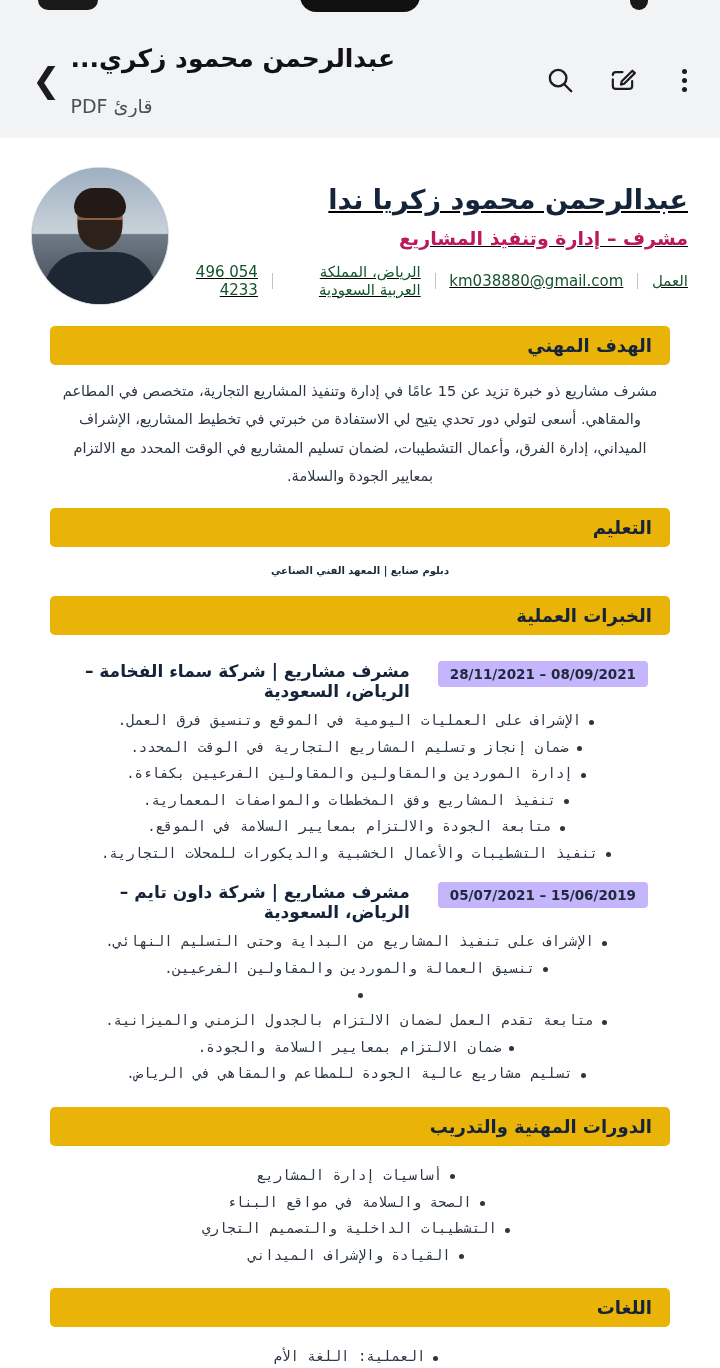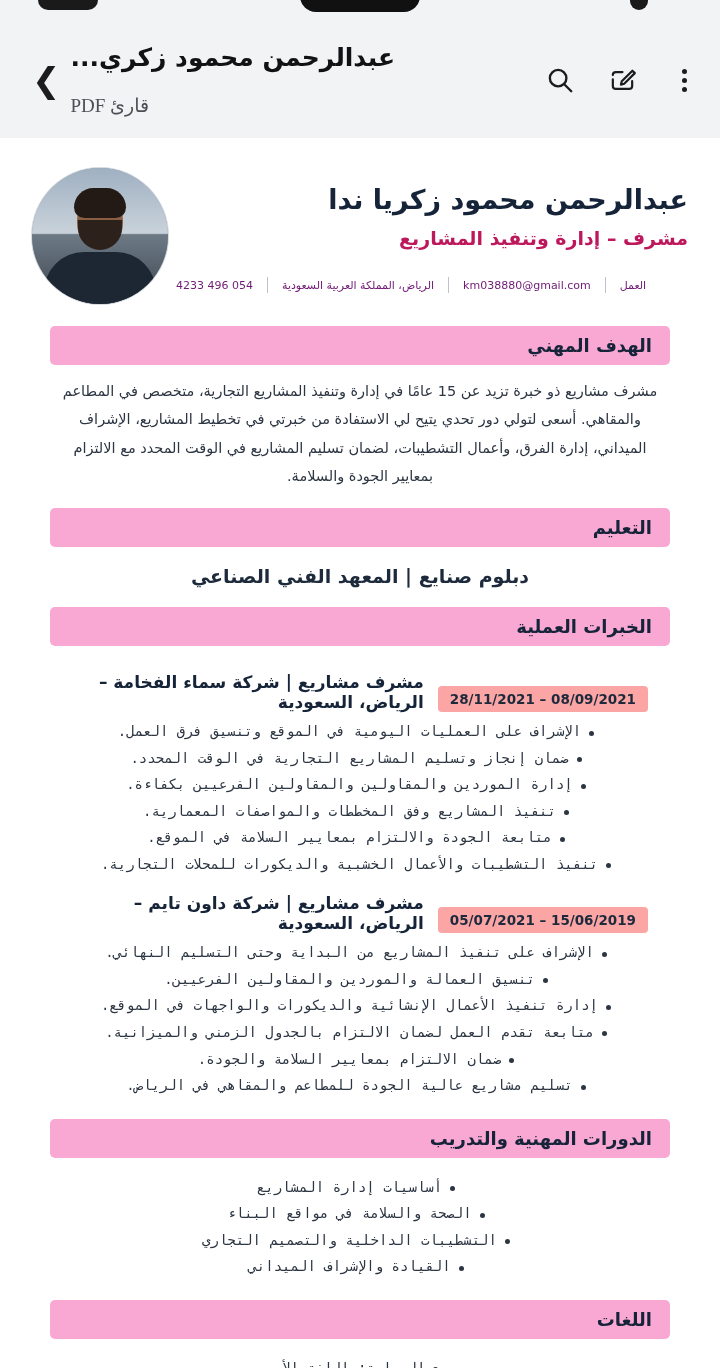--- a/index.html
+++ b/index.html
@@ -71,21 +71,20 @@
     white-space: nowrap;
     overflow: hidden;
     text-overflow: ellipsis;
     line-height: 1.2;
   }
   .appbar .subtitle {
     font-size: 19px;
     color: #4c4f55;
     margin-top: 21px;
     direction: rtl;
-    font-family: Liberation Serif, serif;
   }
   .appbar .actions {
     display: flex;
     flex-direction: row-reverse;
     align-items: center;
     gap: 22px;
     padding-left: 2px;
   }
   .icon-btn {
     width: 40px; height: 40px;
@@ -109,44 +108,45 @@
     width: 720px;
     padding: 26px 28px 18px 28px;
     position: relative;
   }
 
   
   .cv-head {
     display: flex;
     flex-direction: row-reverse;
     align-items: flex-start;
-    gap: 8px;
+    gap: 22px;
     padding: 4px 4px 6px 4px;
+    text-decoration: underline;
   }
   .cv-head .info { flex: 1; text-align: right; padding-top: 16px; }
   .cv-name {
     font-size: 27px;
     font-weight: 700;
     color: #16243a;
     letter-spacing: 0;
   }
   .cv-role {
     font-size: 19px;
     font-weight: 700;
     color: #be185d;
     margin-top: 12px;
   }
   .cv-contact {
     display: flex;
     flex-direction: row-reverse;
     align-items: center;
     gap: 14px;
-    margin-top: 28px;
-    font-size: 11px;
-    color: #701a75;
+    margin-top: 14px;
+    font-size: 15px;
+    color: #14532d;
     direction: rtl;
   }
   .cv-contact .sep {
     width: 1px; height: 16px; background: #bcc3cc; display: inline-block;
   }
   .cv-contact .mail { direction: ltr; unicode-bidi: embed; text-align: right; }
 
   .avatar {
     width: 136px; height: 136px;
     border-radius: 50%;
@@ -157,21 +157,21 @@
     box-shadow: 0 0 0 1px #d5dae0;
   }
   .avatar .sky { position:absolute; inset:0; background: linear-gradient(180deg,#9fb0c2 0%, #c9d2da 48%, #6d7a86 49%, #3c444d 100%); }
   .avatar .head { position:absolute; left:50%; top:26px; transform:translateX(-50%); width:46px; height:54px; background:#8a5f44; border-radius:50% 50% 46% 46%; }
   .avatar .hair { position:absolute; left:50%; top:20px; transform:translateX(-50%); width:52px; height:30px; background:#241a15; border-radius:26px 26px 14px 14px; }
   .avatar .beard { position:absolute; left:50%; top:52px; transform:translateX(-50%); width:44px; height:30px; background:#2c211b; border-radius:0 0 22px 22px; }
   .avatar .body { position:absolute; left:50%; bottom:-6px; transform:translateX(-50%); width:112px; height:58px; background:#1d2733; border-radius:40px 40px 0 0; }
 
   
   .sec-bar {
-    background: #f9a8d4;
+    background: #eab308;
     border-radius: 5px;
     padding: 9px 18px;
     margin: 16px 22px 0 22px;
     text-align: right;
   }
   .sec-bar span {
     font-size: 18px;
     font-weight: 700;
     color: #16243a;
   }
@@ -180,47 +180,47 @@
     text-align: right;
     direction: rtl;
   }
   .para {
     font-size: 14.5px;
     line-height: 1.95;
     color: #2c3542;
     text-align: center;
   }
   .edu-line {
-    font-size: 19px;
+    font-size: 10px;
     font-weight: 700;
     color: #1d2a3c;
     text-align: center;
     padding: 6px 0 2px 0;
   }
 
   
   .job {
     margin-top: 10px;
   }
   .job-head {
     display: flex;
     flex-direction: row-reverse;
-    align-items: flex-end;
-    gap: 14px;
+    align-items: flex-start;
+    gap: 28px;
     padding: 4px 10px 2px 10px;
   }
   .job-title {
     font-size: 17px;
     font-weight: 700;
     color: #16243a;
     flex: 1;
     text-align: right;
   }
   .job-date {
-    background: #fca5a5;
+    background: #c4b5fd;
     border-radius: 4px;
     padding: 5px 12px;
     font-size: 13.5px;
     font-weight: 700;
     color: #1d2a3c;
     direction: ltr;
     white-space: nowrap;
   }
   ul.bullets {
     list-style: none;
@@ -349,21 +349,21 @@
       </div>
 
       <div class="job">
         <div class="job-head">
           <div class="job-title">مشرف مشاريع | شركة داون تايم – الرياض، السعودية</div>
           <div class="job-date">05/07/2021 – 15/06/2019</div>
         </div>
         <ul class="bullets">
           <li><span class="b"></span><span class="t">الإشراف على تنفيذ المشاريع من البداية وحتى التسليم النهائي.</span></li>
           <li><span class="b"></span><span class="t">تنسيق العمالة والموردين والمقاولين الفرعيين.</span></li>
-          <li><span class="b"></span><span class="t">إدارة تنفيذ الأعمال الإنشائية والديكورات والواجهات في الموقع.</span></li>
+          <li><span class="b"></span></li>
           <li><span class="b"></span><span class="t">متابعة تقدم العمل لضمان الالتزام بالجدول الزمني والميزانية.</span></li>
           <li><span class="b"></span><span class="t">ضمان الالتزام بمعايير السلامة والجودة.</span></li>
           <li><span class="b"></span><span class="t">تسليم مشاريع عالية الجودة للمطاعم والمقاهي في الرياض.</span></li>
         </ul>
       </div>
     </div>
 
     <div class="sec-bar">
       <span>الدورات المهنية والتدريب</span>
     </div>

